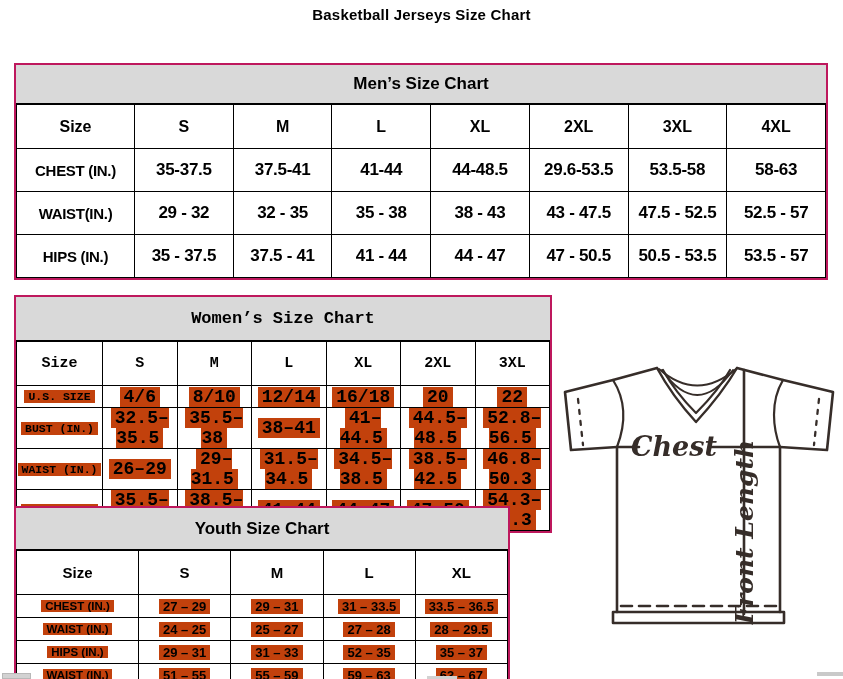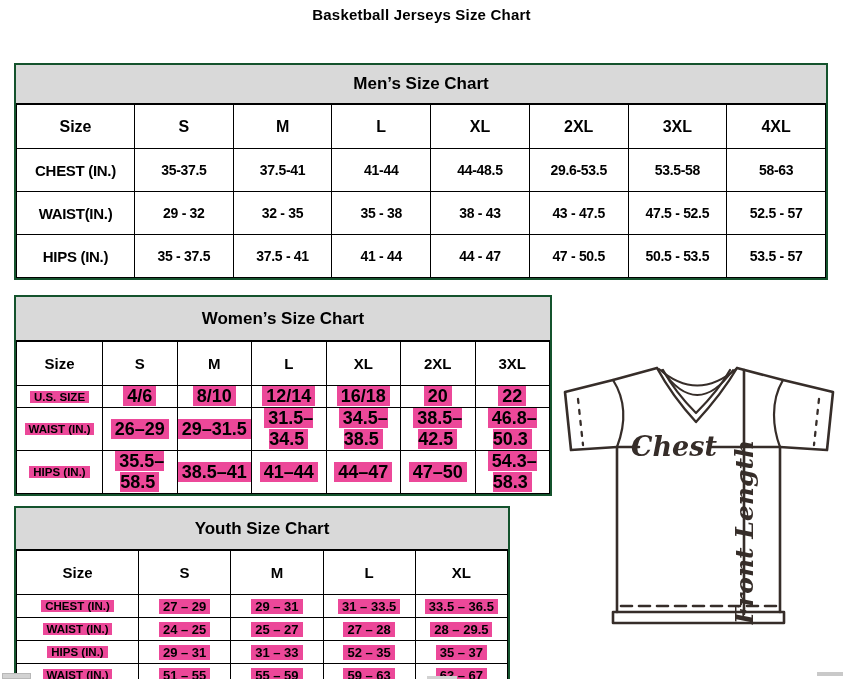--- a/index.html
+++ b/index.html
@@ -6,55 +6,55 @@
   html, body { background: #ffffff; }
   body {
     width: 843px; height: 679px; position: relative; overflow: hidden;
     font-family: "Liberation Sans", sans-serif; color: #000;
   }
   .page-title {
     position: absolute; top: 6px; left: 0; width: 100%;
     text-align: center; font-size: 15px; font-weight: bold; letter-spacing: 0.2px;
   }
   .size-table {
-    position: absolute; border: 2px solid #14532d; background: #fff;
+    position: absolute; border: 2px solid #be185d; background: #fff;
   }
   .table-title {
     background: #d9d9d9; border-bottom: 1px solid #000;
     display: flex; align-items: center; justify-content: center;
     font-weight: bold; font-size: 17px;
   }
   table { border-collapse: collapse; width: 100%; table-layout: fixed; }
   th, td {
     border: 1px solid #000; text-align: center; vertical-align: middle;
     font-weight: bold; padding: 0;
   }
   
   #mens { left: 14px; top: 63px; width: 814px; }
   #mens .table-title { height: 39px; }
   #mens thead th { height: 44px; font-size: 16px; }
-  #mens tbody th, #mens tbody td { height: 43px; font-size: 14px; letter-spacing: -0.3px; }
+  #mens tbody th, #mens tbody td { height: 43px; font-size: 17px; letter-spacing: -0.3px; }
   #mens th:first-child { width: 118px; }
   #mens tbody th { font-size: 15px; }
   
-  #womens { left: 14px; top: 295px; width: 538px; }
+  #womens { left: 14px; top: 295px; width: 538px; font-family: Liberation Mono, monospace; }
   #womens .table-title { height: 44px; }
   #womens thead th { height: 44px; font-size: 15px; }
   #womens tbody th, #womens tbody td { height: 22px; font-size: 18px; }
   #womens th:first-child { width: 86px; }
   #womens tbody th { font-size: 11.5px; }
   
   #youth { left: 14px; top: 490px; width: 496px; margin-top: 16px; }
   #youth .table-title { height: 42px; }
   #youth thead th { height: 44px; font-size: 15px; }
   #youth tbody th, #youth tbody td { height: 23px; font-size: 13px; }
   #youth th:first-child { width: 122px; }
   #youth tbody th { font-size: 11.5px; }
   
-  .hl-vals tbody .cv { background: #ec4899; padding: 0 4px; }
+  .hl-vals tbody .cv { background: #c2410c; padding: 0 4px; }
   
   .jersey-diagram { position: absolute; left: 555px; top: 360px; }
   
   .artifact { position: absolute; background: #d2d2d2; border: 1px solid #b8b8b8; }
   #artifact-left  { left: 2px;   top: 673px; width: 29px; height: 6px; }
   #artifact-mid   { left: 427px; top: 676px; width: 30px; height: 3px; border: none; }
   #artifact-right { left: 817px; top: 672px; width: 26px; height: 4px; border: none; background:#c9c9c9; }
 </style>
 </head>
 <body>
@@ -129,20 +129,29 @@
         <tr>
           <th><span class="cv">U.S. SIZE</span></th>
           <td><span class="cv">4/6</span></td>
           <td><span class="cv">8/10</span></td>
           <td><span class="cv">12/14</span></td>
           <td><span class="cv">16/18</span></td>
           <td><span class="cv">20</span></td>
           <td><span class="cv">22</span></td>
         </tr>
         <tr>
+          <th><span class="cv">BUST (IN.)</span></th>
+          <td><span class="cv">32.5–35.5</span></td>
+          <td><span class="cv">35.5–38</span></td>
+          <td><span class="cv">38–41</span></td>
+          <td><span class="cv">41–44.5</span></td>
+          <td><span class="cv">44.5–48.5</span></td>
+          <td><span class="cv">52.8–56.5</span></td>
+        </tr>
+        <tr>
           <th><span class="cv">WAIST (IN.)</span></th>
           <td><span class="cv">26–29</span></td>
           <td><span class="cv">29–31.5</span></td>
           <td><span class="cv">31.5–34.5</span></td>
           <td><span class="cv">34.5–38.5</span></td>
           <td><span class="cv">38.5–42.5</span></td>
           <td><span class="cv">46.8–50.3</span></td>
         </tr>
         <tr>
           <th><span class="cv">HIPS (IN.)</span></th>

